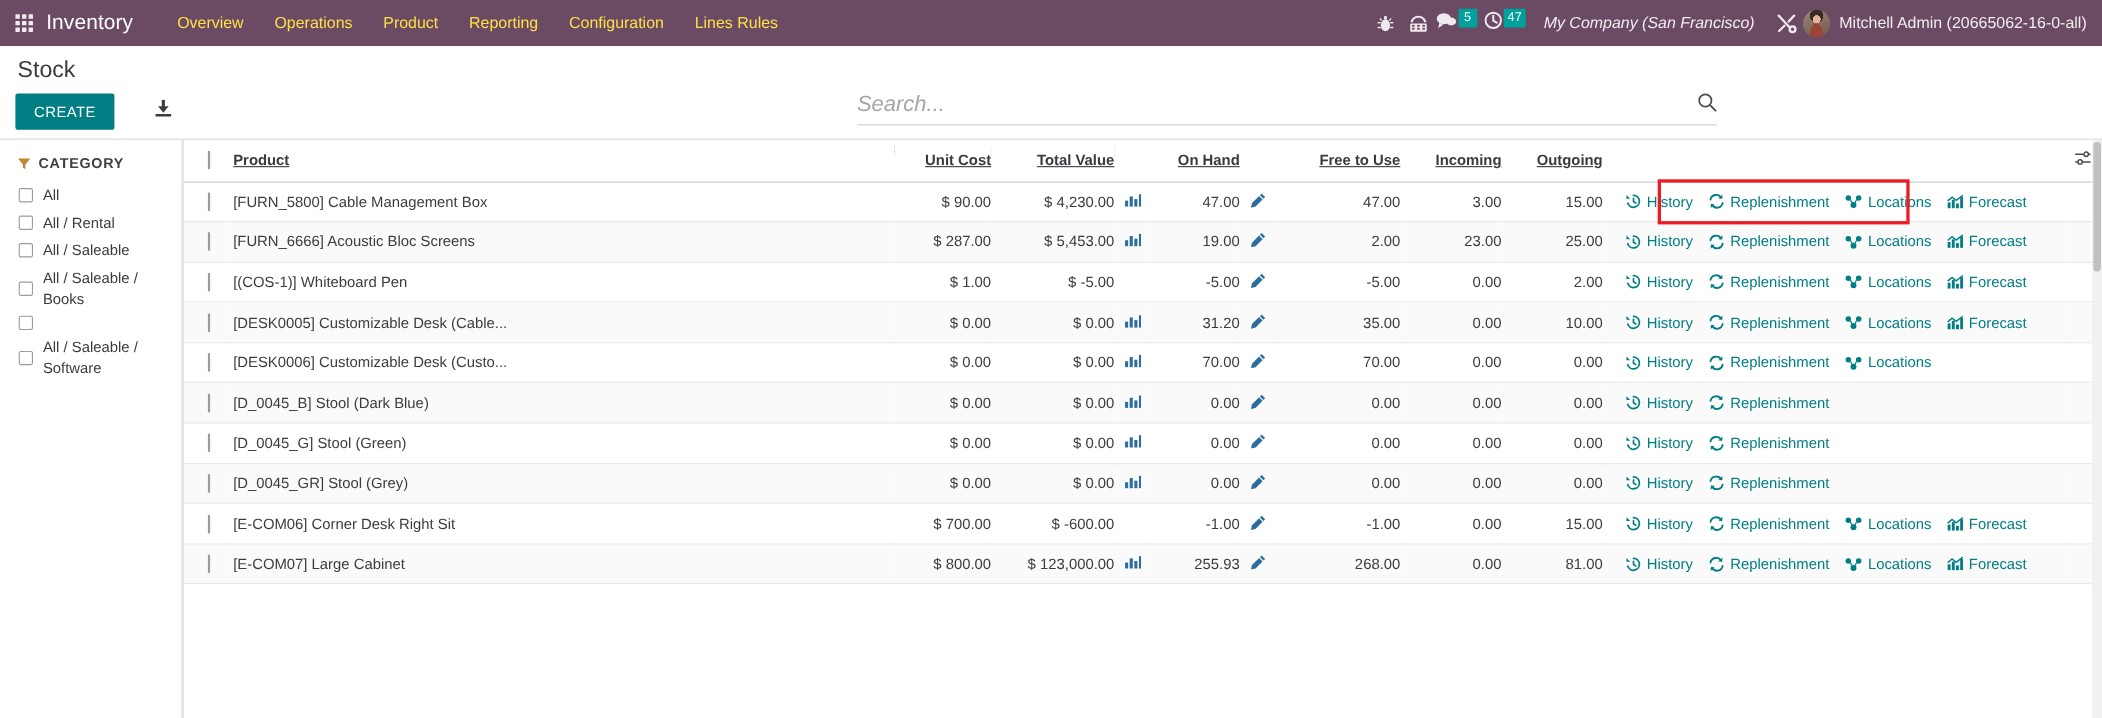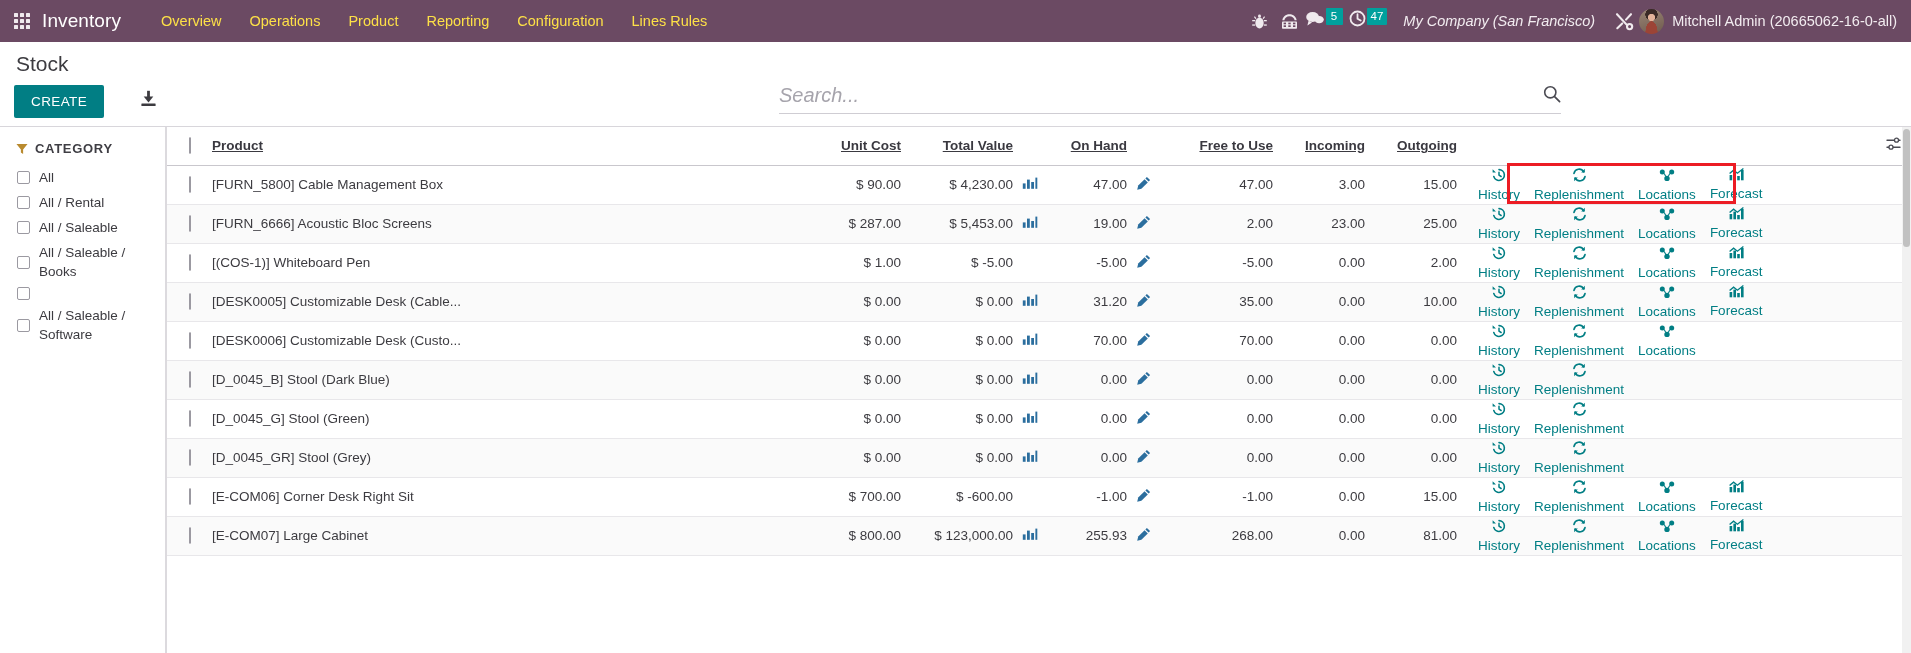--- a/index.html
+++ b/index.html
@@ -110,21 +110,21 @@
   .c-pen { width: 34px; text-align: center; }
   .c-act { text-align: left; padding-left: 14px; width: 420px; }
   .c-opt { width: 34px; text-align: center; }
 
   th.c-prod { padding-left: 5px; }
   th.c-num { text-align: right; }
 
   .act-row { display: flex; align-items: center; gap: 0; }
   .btn-link { display: inline-flex; align-items: center; gap: 5px;
     color: #017E84; font-size: 13.5px; cursor: pointer; padding: 2px 7px;
-    white-space: nowrap; flex-direction: column; }
+    white-space: nowrap; }
   .spark { cursor: pointer; }
   .pen { cursor: pointer; }
 
   
   #redbox { position: absolute; border: 3px solid #EC1C24; pointer-events: none;
     left: 1034px; top: 36px; width: 210px; height: 38px; }
 
   
   #vscroll { position: absolute; right: 0; top: 0; width: 9px;
     height: 100%; background: #F1F1F1; }

